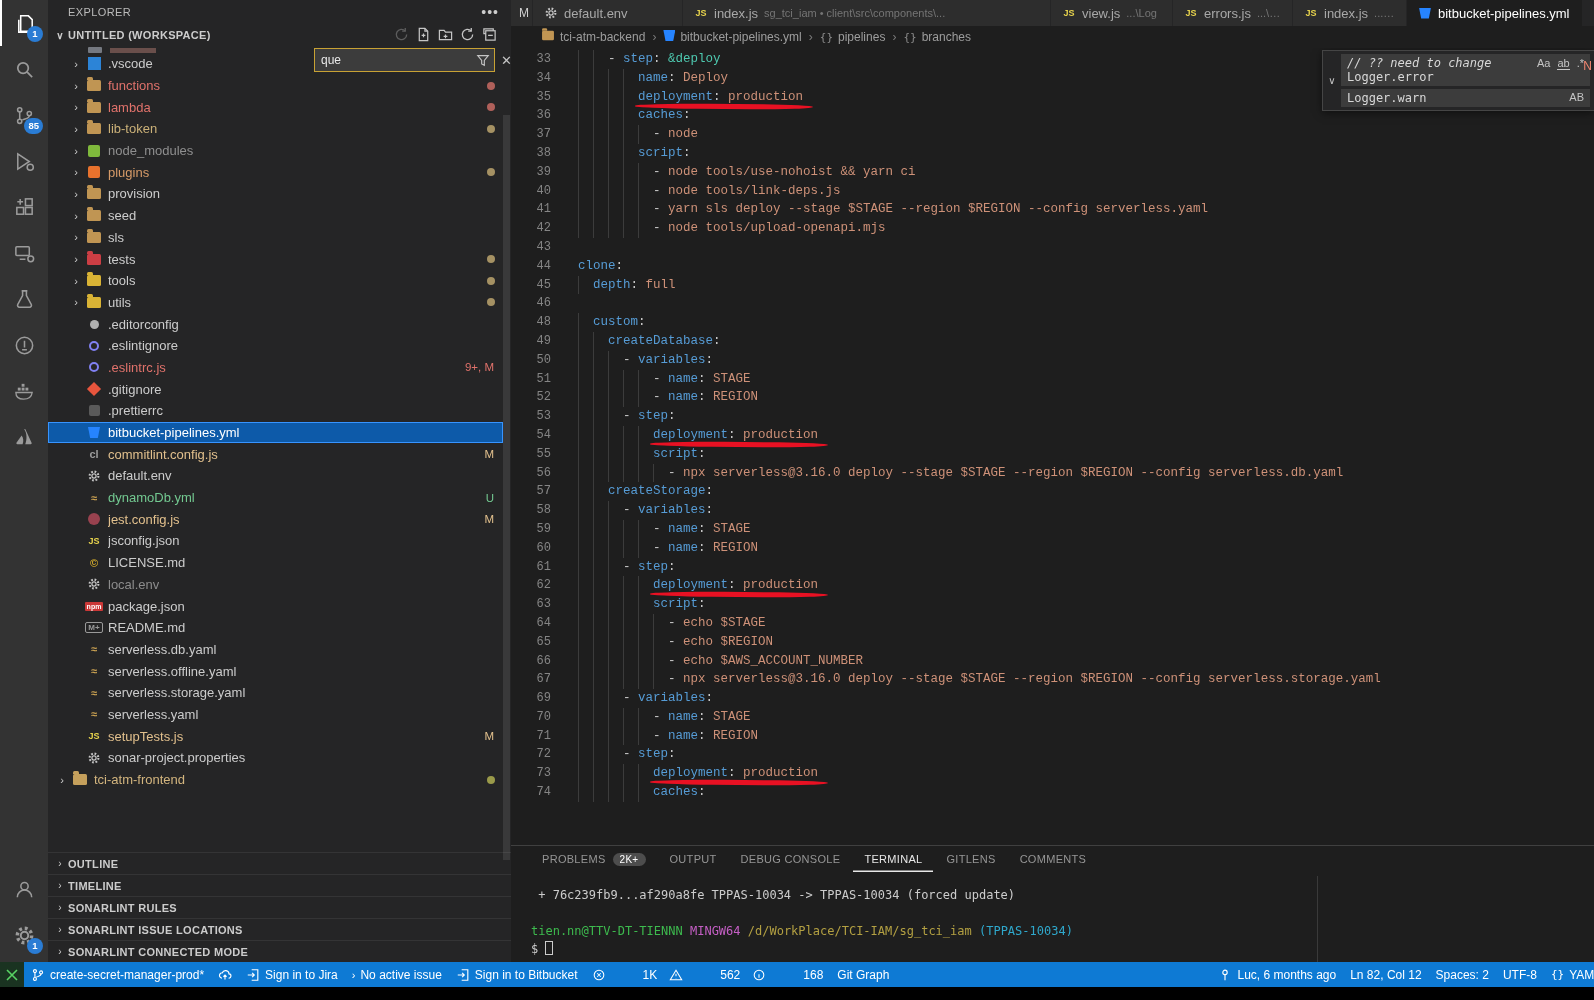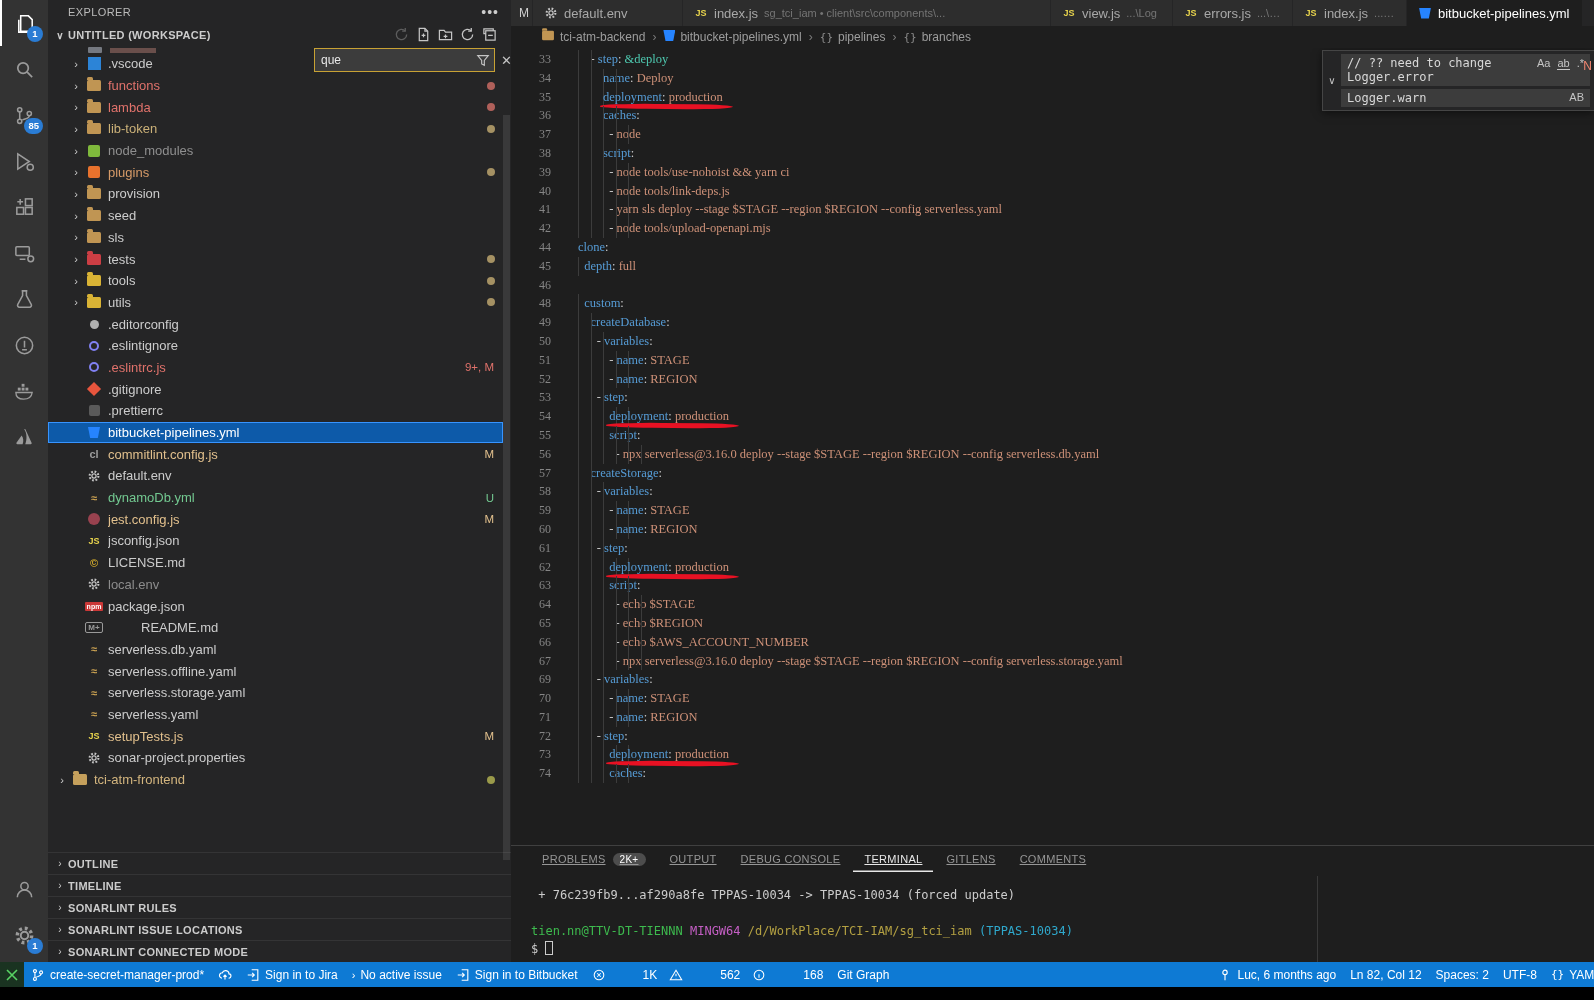--- a/index.html
+++ b/index.html
@@ -61,47 +61,47 @@
   .tab .desc { font-size:11px; color:#757575; margin-left:6px; overflow:hidden; text-overflow:ellipsis; }
   .tab .deco { color:#d0d0d0; font-size:12px; }
   .tab.partial { padding:0 4px 0 8px; }
 
   .breadcrumb { height:22px; display:flex; align-items:center; padding-left:30px; font-size:12px; color:#9d9d9d; background:#1e1e1e; }
   .bc-item { display:flex; align-items:center; gap:5px; }
   .bc-sep { margin:0 7px; color:#7a7a7a; font-size:12px; }
   .bc-braces { color:#8a8a8a; font-size:11px; font-family:"DejaVu Sans Mono",monospace; }
 
   .editor { position:relative; height:797px; overflow:hidden; }
-  .code { padding-top:2px; font-family:Liberation Serif, serif; font-size:12.5px; }
+  .code { padding-top:2px; font-family:Liberation Mono, monospace; font-size:12.5px; }
   .cl { display:flex; height:18.8px; line-height:18.8px; }
   .ln { width:62px; flex:none; text-align:right; padding-right:22px; color:#858585; font-size:12px; }
   .lc { position:relative; white-space:pre; padding-left:5px; }
   .guide { position:absolute; top:0; bottom:0; width:1px; background:#3c3c3c; }
   .tk-p { color:#cccccc; } .tk-k { color:#569cd6; } .tk-v { color:#ce9178; } .tk-a { color:#4ec9b0; }
   .redline { position:relative; }
   .redline::after { content:""; position:absolute; left:-3px; right:-10px; bottom:-4.5px; height:4.5px; background:#e81123; border-radius:60% 40% 50% 50% / 80% 70% 90% 60%; transform:rotate(.5deg); }
 
   
   .fw { position:absolute; top:2px; right:0; width:272px; background:#252526; border:1px solid #454545; border-right:none; box-shadow:0 2px 8px rgba(0,0,0,.5); display:flex; z-index:12; }
   .fw-toggle { width:18px; display:flex; align-items:center; justify-content:center; color:#c5c5c5; font-size:10px; }
   .fw-body { flex:1; padding:3px 4px 3px 0; }
   .fw-find { background:#3c3c3c; padding:2px 6px; font-family:"DejaVu Sans Mono",monospace; font-size:12px; color:#d8d8d8; }
   .fw-l1 { display:flex; align-items:center; }
-  .fw-l1 .txt { flex:1; white-space:nowrap; overflow:hidden; }
+  .fw-l1 .txt { flex:1; white-space:nowrap; overflow:hidden;font-style:italic; }
   .fw-opts { display:flex; gap:7px; font-family:"Liberation Sans",sans-serif; font-size:11px; color:#c5c5c5; margin-left:4px; }
   .fw-opts .ww { border-bottom:1px solid #c5c5c5; }
   .fw-replace { margin-top:3px; background:#3c3c3c; padding:2px 6px; font-family:"DejaVu Sans Mono",monospace; font-size:12px; color:#d8d8d8; display:flex; }
   .fw-replace .txt { flex:1; }
   .fw-ab { font-family:"Liberation Sans",sans-serif; font-size:11px; color:#c5c5c5; }
   .fw-result { position:absolute; right:2px; top:8px; color:#f48771; font-size:12px; }
 
   
   .panel { position:absolute; left:0; right:0; top:845px; height:117px; border-top:1px solid rgba(128,128,128,.35); background:#1e1e1e; }
   .panel-tabs { height:26px; display:flex; align-items:center; padding-left:20px; gap:2px; }
-  .ptab { padding:0 11px; height:100%; display:flex; align-items:center; gap:7px; font-size:11px; letter-spacing:.3px; color:#969696;text-decoration:underline; }
+  .ptab { padding:0 11px; height:100%; display:flex; align-items:center; gap:7px; font-size:11px; letter-spacing:.3px; color:#969696; }
   .ptab.active { color:#e7e7e7; box-shadow:inset 0 -1.5px 0 #e7e7e7; }
   .pbadge { background:#4d4d4d; color:#ffffff; font-size:10px; padding:1px 7px; border-radius:10px; }
   .term { position:relative; font-family:"DejaVu Sans Mono",monospace; font-size:12px; padding-left:20px; }
   .tline { height:18.5px; line-height:18.5px; white-space:pre; }
   .tcursor { display:inline-block; width:8px; height:14px; border:1px solid #cccccc; vertical-align:middle; margin-bottom:3px; }
   .term-divider { position:absolute; left:806px; top:30px; height:86px; width:1px; background:#3a3a3a; }
 
   
   .statusbar { position:absolute; left:0; right:0; top:962px; height:25px; background:#0e7ad4; display:flex; align-items:center; color:#ffffff; font-size:12px; overflow:hidden; }
   .sb-left, .sb-right { display:flex; align-items:center; height:100%; }
@@ -494,21 +494,21 @@
             <span class="fi fi-npm">npm</span>
           </span>
           <span class="tname" style="color: rgb(204, 204, 204);">package.json</span>
           <span class="tspacer"></span>
         </div>
         <div class="trow">
           <span class="tchev"></span>
           <span class="ticon">
             <span class="fi fi-md">M+</span>
           </span>
-          <span class="tname" style="color: rgb(204, 204, 204); margin-left: 33px;">README.md</span>
+          <span class="tname" style="color: rgb(204, 204, 204);">README.md</span>
           <span class="tspacer"></span>
         </div>
         <div class="trow">
           <span class="tchev"></span>
           <span class="ticon">
             <span class="fi fi-txt" style="--fc:#cca352">≈</span>
           </span>
           <span class="tname" style="color: rgb(204, 204, 204);">serverless.db.yaml</span>
           <span class="tspacer"></span>
         </div>
@@ -699,20 +699,24 @@
           </div>
           <div class="cl">
             <span class="ln">41</span>
             <span class="lc"><span class="guide" style="left: calc(0ch + 5px);"></span><span class="guide" style="left: calc(2ch + 5px);"></span><span class="guide" style="left: calc(4ch + 5px);"></span><span class="guide" style="left: calc(6ch + 5px);"></span><span class="guide" style="left: calc(8ch + 5px);"></span><span class="tk-p">          - </span><span class="tk-v">yarn sls deploy --stage $STAGE --region $REGION --config serverless.yaml</span></span>
           </div>
           <div class="cl">
             <span class="ln">42</span>
             <span class="lc"><span class="guide" style="left: calc(0ch + 5px);"></span><span class="guide" style="left: calc(2ch + 5px);"></span><span class="guide" style="left: calc(4ch + 5px);"></span><span class="guide" style="left: calc(6ch + 5px);"></span><span class="guide" style="left: calc(8ch + 5px);"></span><span class="tk-p">          - </span><span class="tk-v">node tools/upload-openapi.mjs</span></span>
           </div>
           <div class="cl">
+            <span class="ln">43</span>
+            <span class="lc"></span>
+          </div>
+          <div class="cl">
             <span class="ln">44</span>
             <span class="lc"><span class="tk-k">clone</span><span class="tk-p">:</span></span>
           </div>
           <div class="cl">
             <span class="ln">45</span>
             <span class="lc"><span class="guide" style="left: calc(0ch + 5px);"></span><span class="tk-p">  </span><span class="tk-k">depth</span><span class="tk-p">: </span><span class="tk-v">full</span></span>
           </div>
           <div class="cl">
             <span class="ln">46</span>
             <span class="lc"></span>

